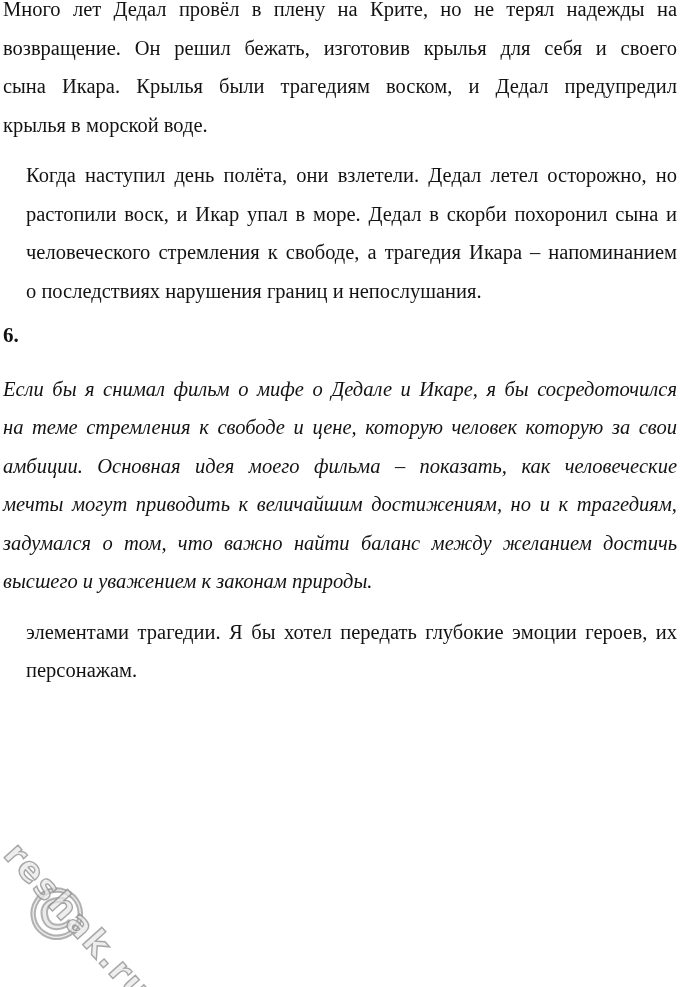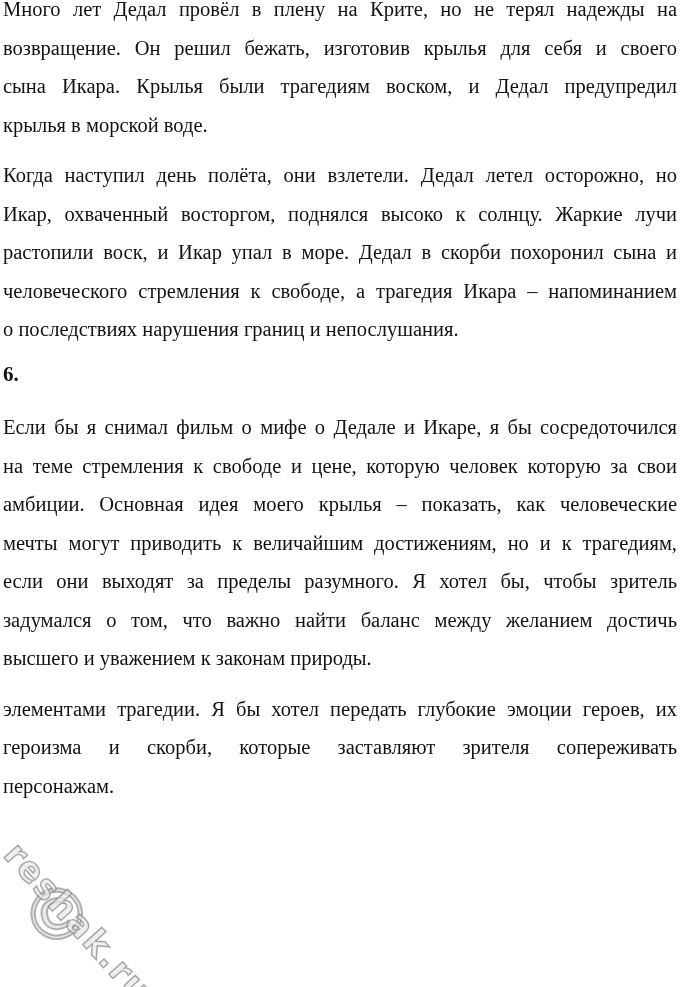--- a/index.html
+++ b/index.html
@@ -11,28 +11,28 @@
   body {
     position: relative;
     font-family: "Liberation Serif", serif;
     color: #121212;
   }
   .doc {
     padding: 0 3px;
   }
   .doc > :first-child { margin-top: -10px; }
   .para { margin: 0; }
-  .para + .para { margin-top: 12px; }
+  .para + .para { margin-top: 12px; margin-left: 23px; }
   .heading {
     margin: 6px 0 0;
     font-weight: 700;
     font-size: 21px;
     line-height: 38.5px;
   }
-  .heading + .para { margin-top: 15px; }
+  .heading + .para { margin-top: 15px; font-style: italic; }
   .line {
     font-size: 20.5px;
     line-height: 38.5px;
     text-align: justify;
     text-align-last: justify;
     text-justify: inter-word;
     white-space: normal;
   }
   .line.last { text-align-last: left; }
 
@@ -71,36 +71,33 @@
 
 <div class="doc" id="doc">
     <div class="para">
       <div class="line">Много лет Дедал провёл в плену на Крите, но не терял надежды на</div>
       <div class="line">возвращение. Он решил бежать, изготовив крылья для себя и своего</div>
       <div class="line">сына Икара. Крылья были трагедиям воском, и Дедал предупредил</div>
       <div class="line last">крылья в морской воде.</div>
     </div>
     <div class="para">
       <div class="line">Когда наступил день полёта, они взлетели. Дедал летел осторожно, но</div>
-      <div class="line">Икар, охваченный восторгом, поднялся высоко к солнцу. Жаркие лучи</div>
       <div class="line">растопили воск, и Икар упал в море. Дедал в скорби похоронил сына и</div>
       <div class="line">человеческого стремления к свободе, а трагедия Икара – напоминанием</div>
       <div class="line last">о последствиях нарушения границ и непослушания.</div>
     </div>
     <div class="heading">6.</div>
     <div class="para">
       <div class="line">Если бы я снимал фильм о мифе о Дедале и Икаре, я бы сосредоточился</div>
       <div class="line">на теме стремления к свободе и цене, которую человек которую за свои</div>
-      <div class="line">амбиции. Основная идея моего крылья – показать, как человеческие</div>
+      <div class="line">амбиции. Основная идея моего фильма – показать, как человеческие</div>
       <div class="line">мечты могут приводить к величайшим достижениям, но и к трагедиям,</div>
-      <div class="line">если они выходят за пределы разумного. Я хотел бы, чтобы зритель</div>
       <div class="line">задумался о том, что важно найти баланс между желанием достичь</div>
       <div class="line last">высшего и уважением к законам природы.</div>
     </div>
     <div class="para">
       <div class="line">элементами трагедии. Я бы хотел передать глубокие эмоции героев, их</div>
-      <div class="line">героизма и скорби, которые заставляют зрителя сопереживать</div>
       <div class="line last">персонажам.</div>
     </div>
   </div>
 
 <span class="wm-copyright">©</span>
 <span class="wm-text">reshak.ru</span>
 
 </body></html>

